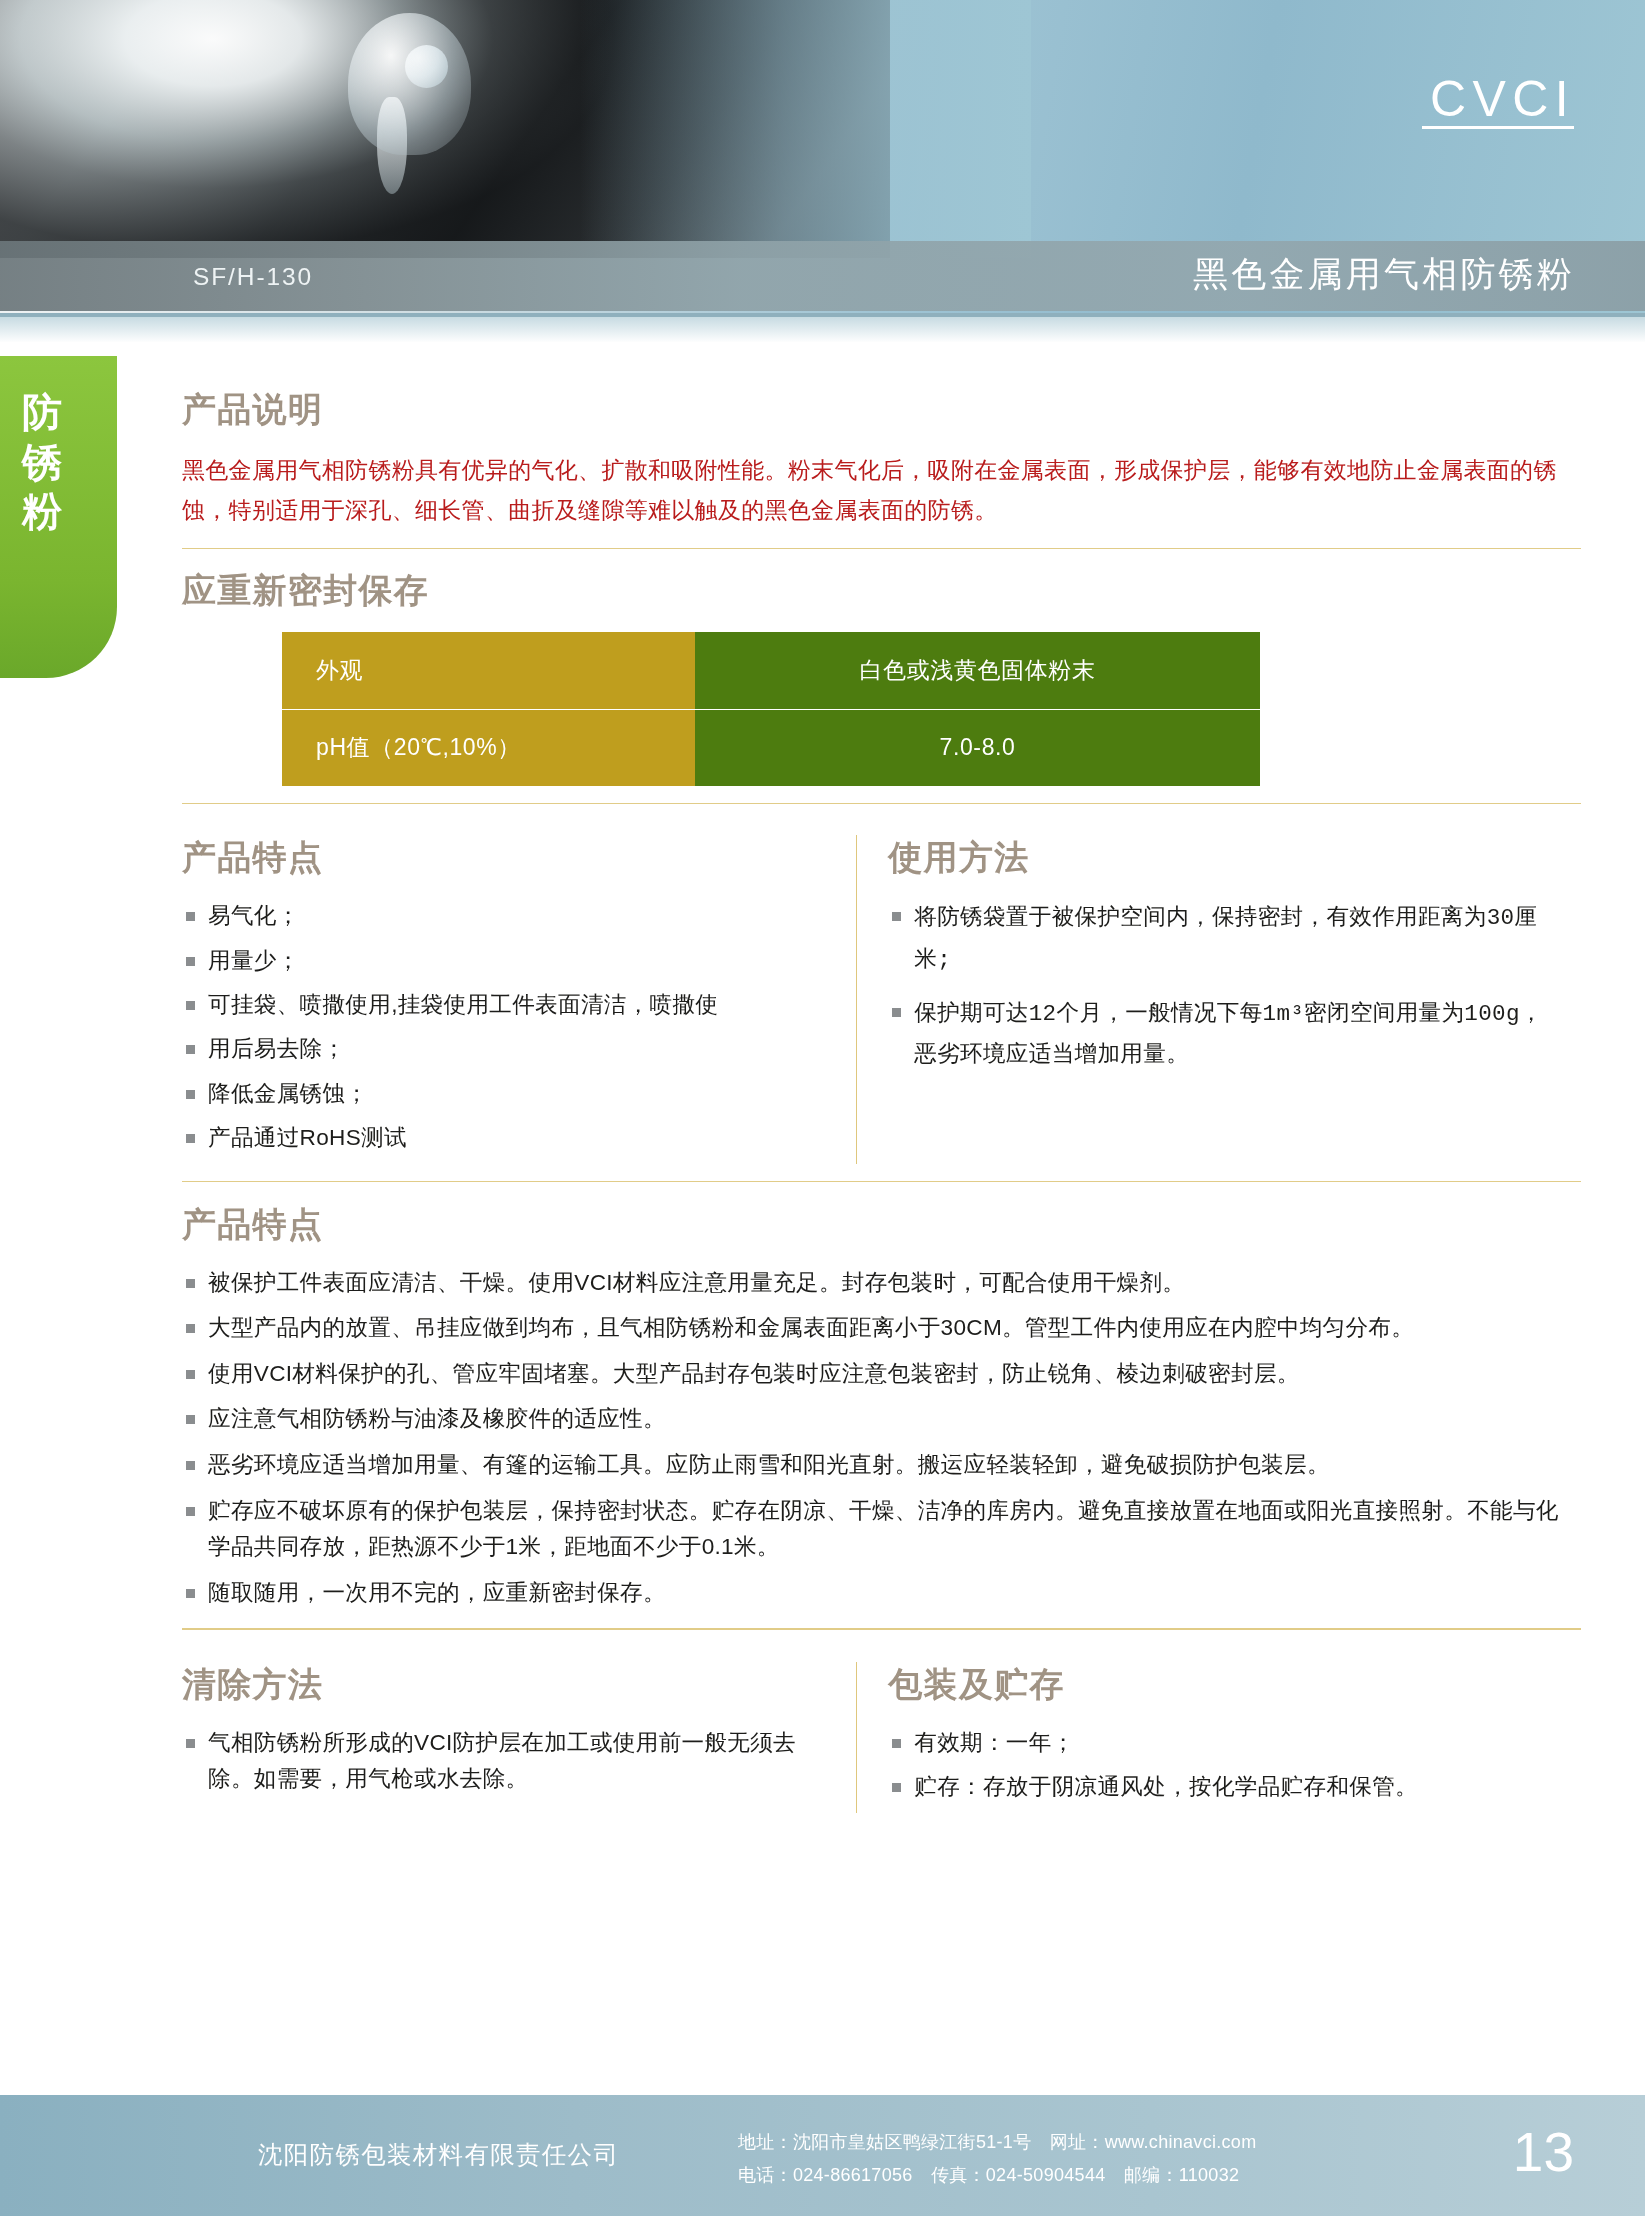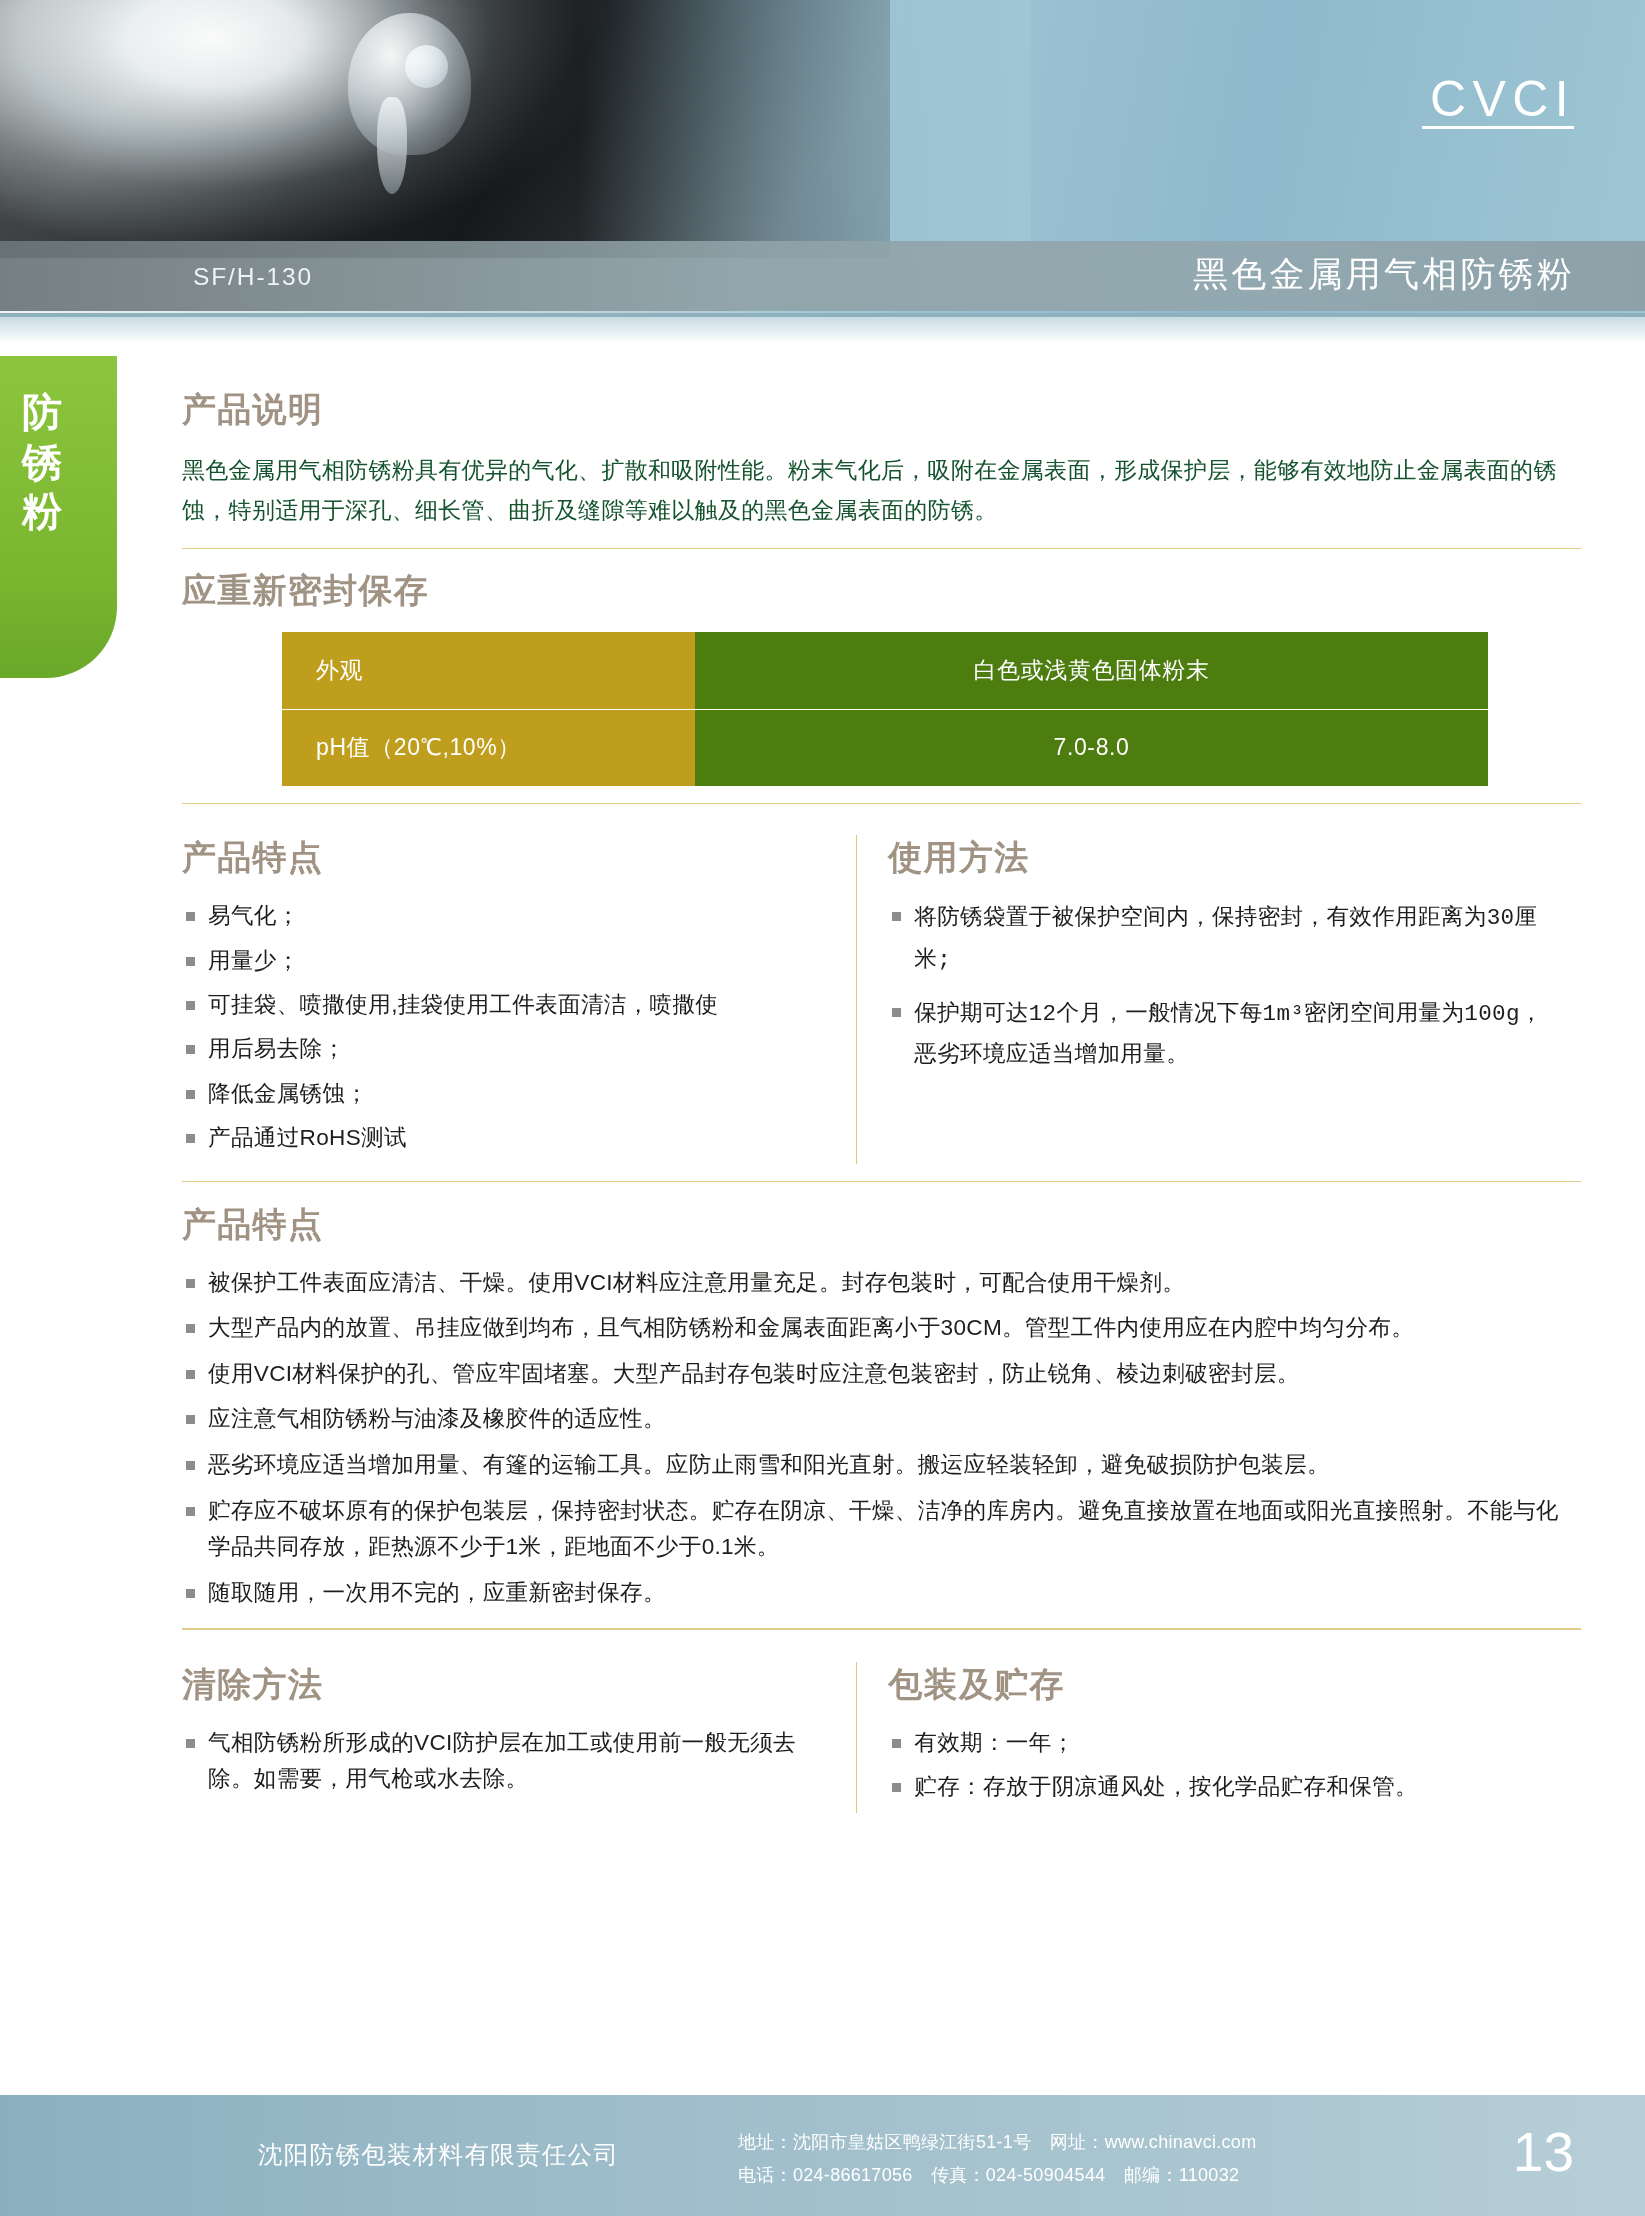--- a/index.html
+++ b/index.html
@@ -138,39 +138,39 @@
 
   h2.sec {
     color: #a09384;
     font-size: 34px;
     font-weight: 700;
     letter-spacing: 1.3px;
     margin-bottom: 17px;
   }
 
   .para {
-    color: #14532d;
+    color: #b91c1c;
     font-size: 23px;
     line-height: 1.75;
     letter-spacing: 0.3px;
   }
 
   .rule {
     width: 100%;
     height: 1.3px;
     background: #c9a227;
     opacity: 0.55;
     margin: 17px 0 19.3px 0;
   }
 
   
   table.spec {
     border-collapse: collapse;
     margin: 18px 0 0 100px;
-    width: 1206px;
+    width: 978px;
   }
   table.spec td {
     height: 77px;
     font-size: 23px;
     color: #ffffff;
     border-bottom: 1.9px solid #ffffff;
   }
   table.spec td.k {
     width: 413px;
     background: #bf9e1e;

